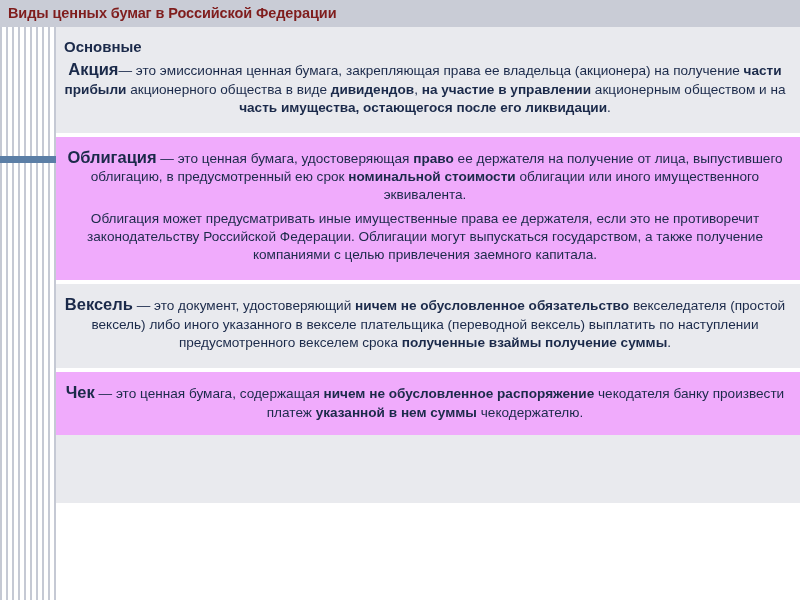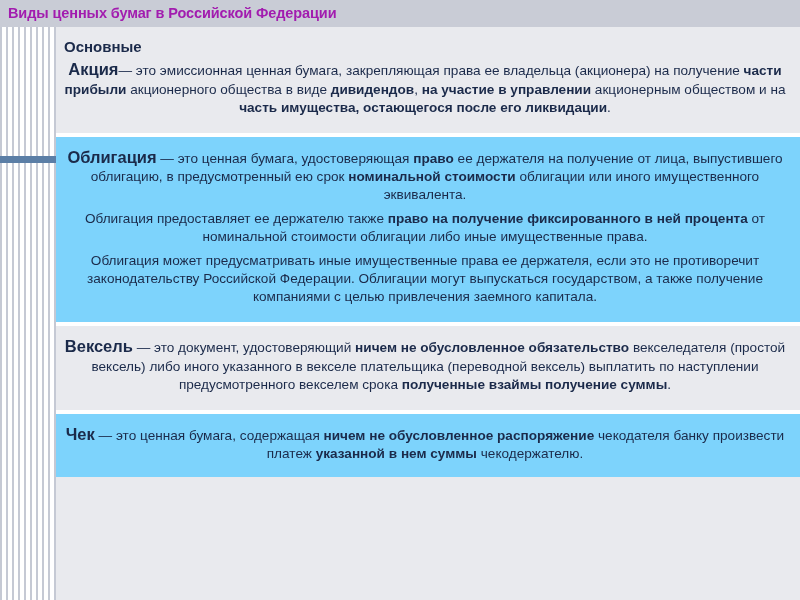--- a/index.html
+++ b/index.html
@@ -29,21 +29,21 @@
     height: 27px;
     background: #c9ccd6;
     border-bottom: 1px solid #b0b4c0;
   }
   .title-bar .title-text {
     position: absolute;
     left: 8px;
     top: 5px;
     font-size: 14.5px;
     font-weight: bold;
-    color: #a21caf;
+    color: #7f1d1d;
     letter-spacing: -0.1px;
     white-space: nowrap;
   }
   
   .left-col {
     position: absolute;
     left: 0;
     top: 27px;
     width: 56px;
     height: 573px;
@@ -68,30 +68,30 @@
     width: 56px;
     height: 7px;
     background: #5b7ea6;
   }
   
   .content {
     position: absolute;
     left: 56px;
     top: 27px;
     width: 744px;
-    height: 573px;
+    height: 476px;
     background: #e9eaee;
   }
   .block {
     position: relative;
     background: #e9eaee;
     padding: 0 14px 0 8px;
   }
   .block.alt {
-    background: #7dd3fc;
+    background: #f0abfc;
   }
   .sep {
     height: 4px;
     background: #ffffff;
   }
   .heading {
     font-size: 15px;
     font-weight: bold;
     color: #1b2a4a;
     padding: 11px 0 4px 0;
@@ -142,21 +142,20 @@
     </div>
 
     <div class="block pad-bot">
       <p class="para"><span class="lead">Акция</span>— это эмиссионная ценная бумага, закрепляющая права ее владельца (акционера) на получение <b>части прибыли</b> акционерного общества в виде <b>дивидендов</b>, <b>на участие в управлении</b> акционерным обществом и на <b>часть имущества, остающегося после его ликвидации</b>.</p>
     </div>
 
     <div class="sep"></div>
 
     <div class="block alt pad-top pad-bot">
       <p class="para"><span class="lead">Облигация</span> — это ценная бумага, удостоверяющая <b>право</b> ее держателя на получение от лица, выпустившего облигацию, в предусмотренный ею срок <b>номинальной стоимости</b> облигации или иного имущественного эквивалента.</p>
-      <p class="para">Облигация предоставляет ее держателю также <b>право на получение фиксированного в ней процента</b> от номинальной стоимости облигации либо иные имущественные права.</p>
       <p class="para">Облигация может предусматривать иные имущественные права ее держателя, если это не противоречит законодательству Российской Федерации. Облигации могут выпускаться государством, а также получение компаниями с целью привлечения заемного капитала.</p>
     </div>
 
     <div class="sep"></div>
 
     <div class="block pad-top pad-bot">
       <p class="para"><span class="lead">Вексель</span> — это документ, удостоверяющий <b>ничем не обусловленное обязательство</b> векселедателя (простой вексель) либо иного указанного в векселе плательщика (переводной вексель) выплатить по наступлении предусмотренного векселем срока <b>полученные взаймы получение суммы</b>.</p>
     </div>
 
     <div class="sep"></div>

